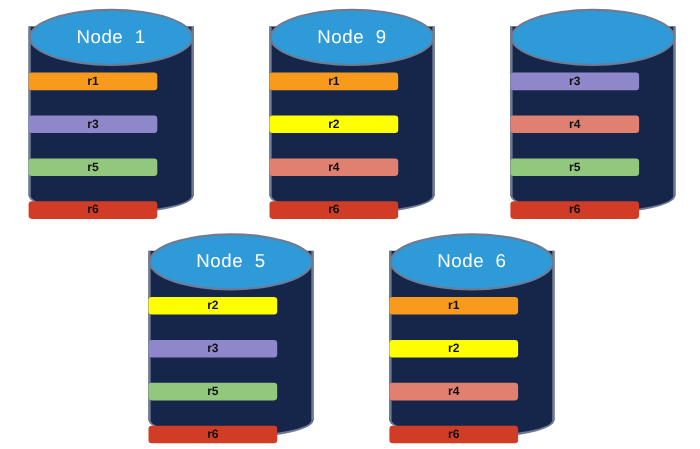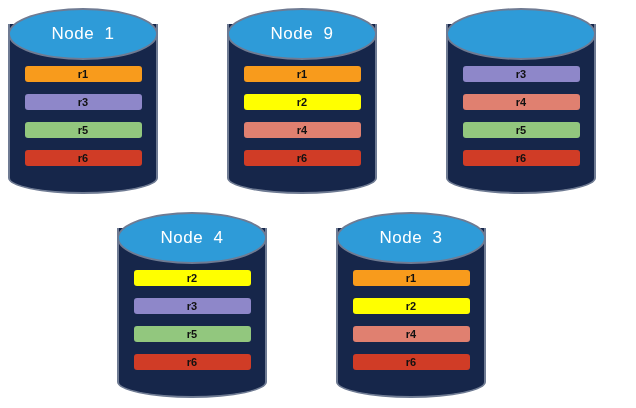--- a/index.html
+++ b/index.html
@@ -17,20 +17,21 @@
 
   #diagram {
     position: relative;
     width: 636px;
     height: 408px;
   }
 
   
   .node {
     position: absolute;
+    margin-left: 18px;
   }
   .node-shape {
     position: absolute;
     left: 0;
     top: 0;
     width: 100%;
     height: 100%;
   }
 
   
@@ -88,22 +89,22 @@
   }
 
   
   .replica-list {
     position: absolute;
     left: 0;
     right: 0;
     z-index: 3;
     display: flex;
     flex-direction: column;
-    align-items: center;
-    gap: 12px;
+    align-items: flex-start;
+    gap: 23px;
   }
   .replica-bar {
     width: 78%;
     height: 16px;
     border-radius: 3px;
     display: flex;
     align-items: center;
     justify-content: center;
     font-size: 11px;
     font-weight: bold;
@@ -155,35 +156,35 @@
         <div class="replica-bar" style="background: rgb(146, 199, 126);">r5</div>
         <div class="replica-bar" style="background: rgb(208, 60, 38);">r6</div>
       </div>
     </div>
     <div class="node" style="left: 117px; top: 212px; width: 150px; height: 186px;">
       <div class="node-shape">
         <div class="cyl-bottom"></div>
         <div class="cyl-body"></div>
         <div class="cyl-top"></div>
       </div>
-      <div class="node-label">Node  4</div>
+      <div class="node-label">Node  5</div>
       <div class="replica-list" style="top: 58px;">
         <div class="replica-bar" style="background: rgb(255, 255, 0);">r2</div>
         <div class="replica-bar" style="background: rgb(142, 135, 201);">r3</div>
         <div class="replica-bar" style="background: rgb(146, 199, 126);">r5</div>
         <div class="replica-bar" style="background: rgb(208, 60, 38);">r6</div>
       </div>
     </div>
     <div class="node" style="left: 336px; top: 212px; width: 150px; height: 186px;">
       <div class="node-shape">
         <div class="cyl-bottom"></div>
         <div class="cyl-body"></div>
         <div class="cyl-top"></div>
       </div>
-      <div class="node-label">Node  3</div>
+      <div class="node-label">Node  6</div>
       <div class="replica-list" style="top: 58px;">
         <div class="replica-bar" style="background: rgb(248, 155, 28);">r1</div>
         <div class="replica-bar" style="background: rgb(255, 255, 0);">r2</div>
         <div class="replica-bar" style="background: rgb(224, 128, 112);">r4</div>
         <div class="replica-bar" style="background: rgb(208, 60, 38);">r6</div>
       </div>
     </div>
   </div>
 
 </body></html>

